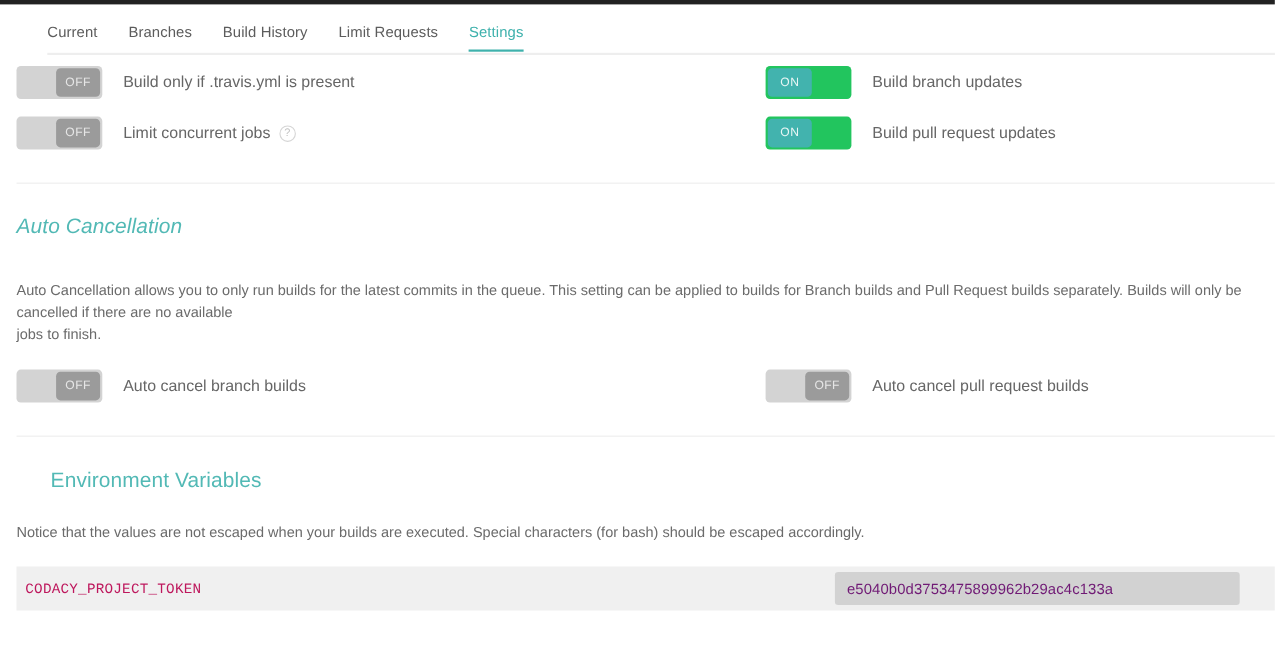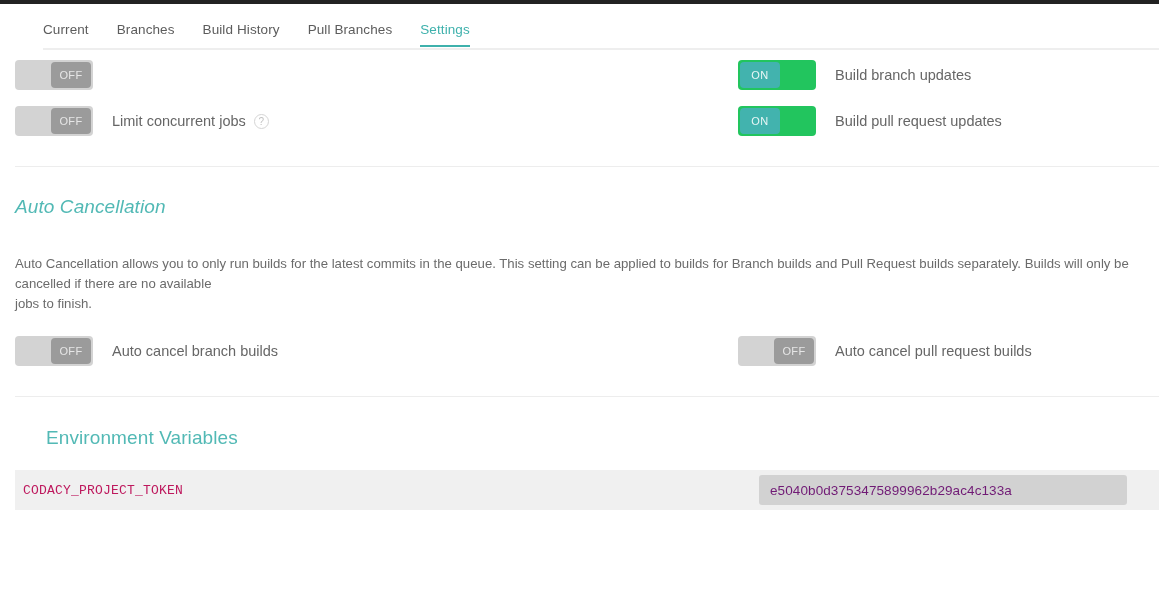--- a/index.html
+++ b/index.html
@@ -98,21 +98,20 @@
     margin-left: 15px;
     width: 1144px;
     height: 1px;
     background: #ededed;
   }
 
   
   .toggle-grid {
     display: flex;
     position: relative;
-    gap: 42px;
   }
   .toggle-col {
     display: flex;
     align-items: center;
   }
   .toggle-col.left  { margin-left: 15px; width: 681px; }
   .toggle-col.right { margin-left: 0; }
 
   .switch {
     width: 78px;
@@ -213,33 +212,34 @@
 <body>
 
 <div class="topstrip"></div>
 
 <div class="tabbar">
   <div class="tabbar-underline"></div>
   <div class="tabs">
     <div class="tab">Current</div>
     <div class="tab">Branches</div>
     <div class="tab">Build History</div>
-    <div class="tab">Pull Branches</div>
+    <div class="tab">Limit Requests</div>
     <div class="tab active">Settings</div>
   </div>
 </div>
 
 <div class="content">
 
 
   <div class="toggle-grid" style="margin-top:23px;">
     <div class="toggle-col left">
       <div class="switch off">
         <span class="knob">OFF</span>
       </div>
+      <span class="switch-label">Build only if .travis.yml is present</span>
     </div>
     <div class="toggle-col right">
       <div class="switch on">
         <span class="knob">ON</span>
       </div>
       <span class="switch-label">Build branch updates</span>
     </div>
   </div>
 
   <div class="toggle-grid" style="margin-top:16px;">
@@ -279,20 +279,21 @@
         <span class="knob">OFF</span>
       </div>
       <span class="switch-label">Auto cancel pull request builds</span>
     </div>
   </div>
 
   <div class="divider" style="margin-top:30px;"></div>
 
   <h2 class="section-title" style="margin-top:30px;padding-left:46px;">Environment Variables</h2>
 
+  <p class="section-desc" style="margin-top:25px;">Notice that the values are not escaped when your builds are executed. Special characters (for bash) should be escaped accordingly.</p>
 
   <div class="env-row" style="margin-top:21px;">
     <span class="env-name">CODACY_PROJECT_TOKEN</span>
     <span class="env-value-pill">
       <span class="env-value-text">e5040b0d3753475899962b29ac4c133a</span>
     </span>
   </div>
 
 </div>
 

